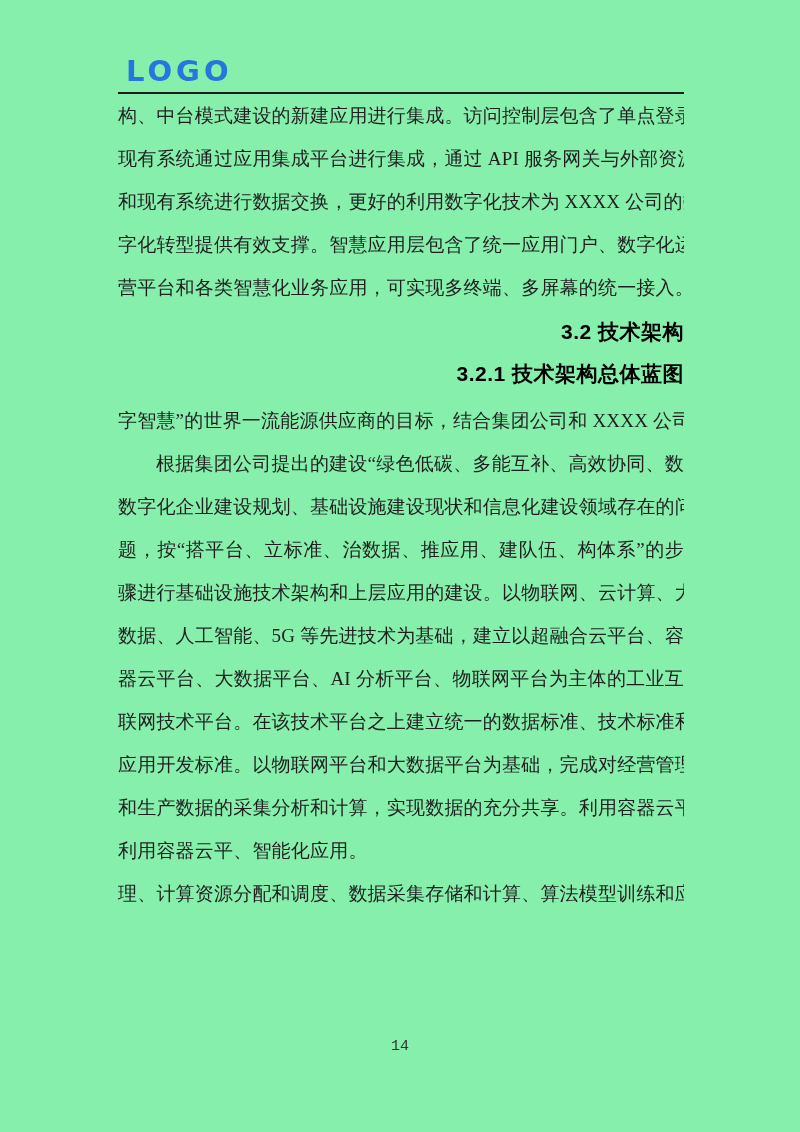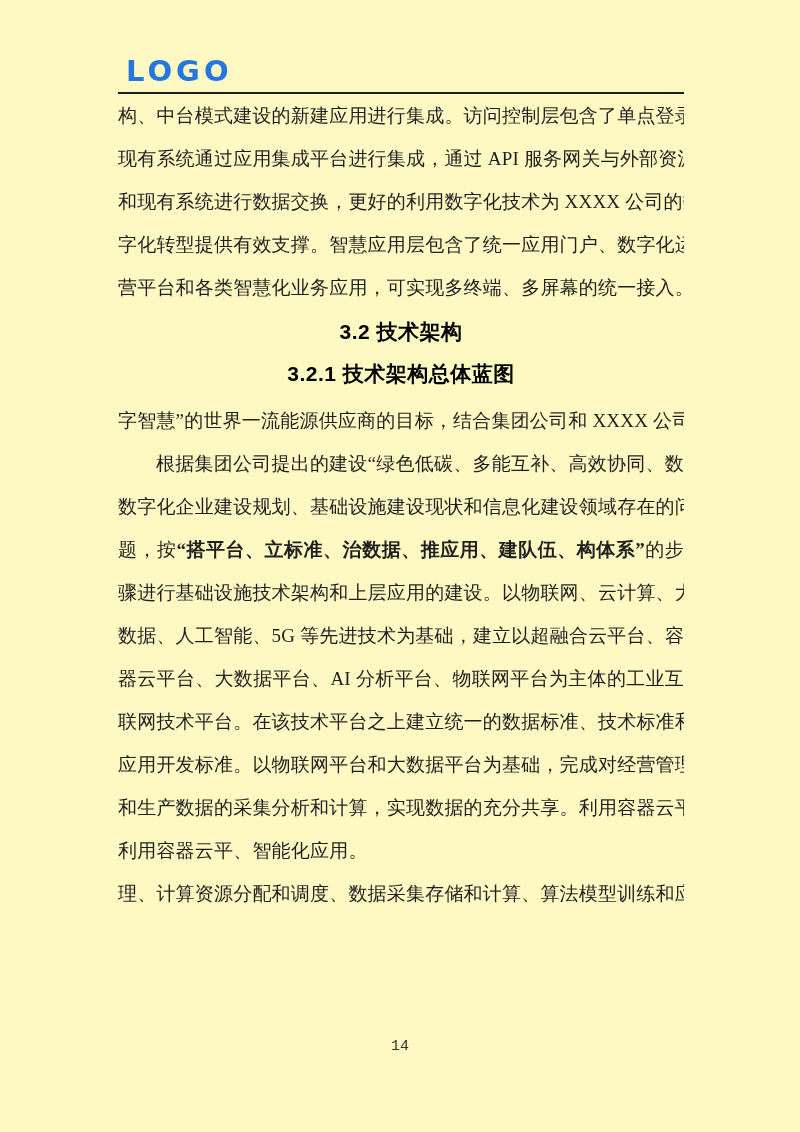--- a/index.html
+++ b/index.html
@@ -4,21 +4,21 @@
 <style>
   html, body {
     margin: 0;
     padding: 0;
     background: #ffffff;
   }
   .page {
     position: relative;
     width: 800px;
     height: 1132px;
-    background: #fef9c3;
+    background: #86efac;
     overflow: hidden;
     font-family: "Liberation Serif", "DejaVu Serif", serif;
     color: #1f1f1f;
   }
   .content-col {
     position: absolute;
     left: 118px;
     top: 0;
     width: 566px;
   }
@@ -50,29 +50,29 @@
     white-space: nowrap;
     overflow: hidden;
   }
   .line.last {
     text-align-last: left;
   }
   .line.indent {
     text-indent: 2em;
   }
   .bold-seg {
-    font-weight: bold;
+    font-weight: normal;
   }
   .heading {
     font-family: "Liberation Sans", "DejaVu Sans", sans-serif;
     font-weight: bold;
     font-size: 21px;
     line-height: 38px;
     color: #000000;
-    text-align: center;
+    text-align: right;
     letter-spacing: 0.5px;
   }
   .heading.h1 { margin-top: 4px; }
   .heading.h2 { margin-top: 4px; }
   .para2 { margin-top: 6px; }
   .footer {
     position: absolute;
     top: 1036px;
     left: 0;
     width: 100%;

